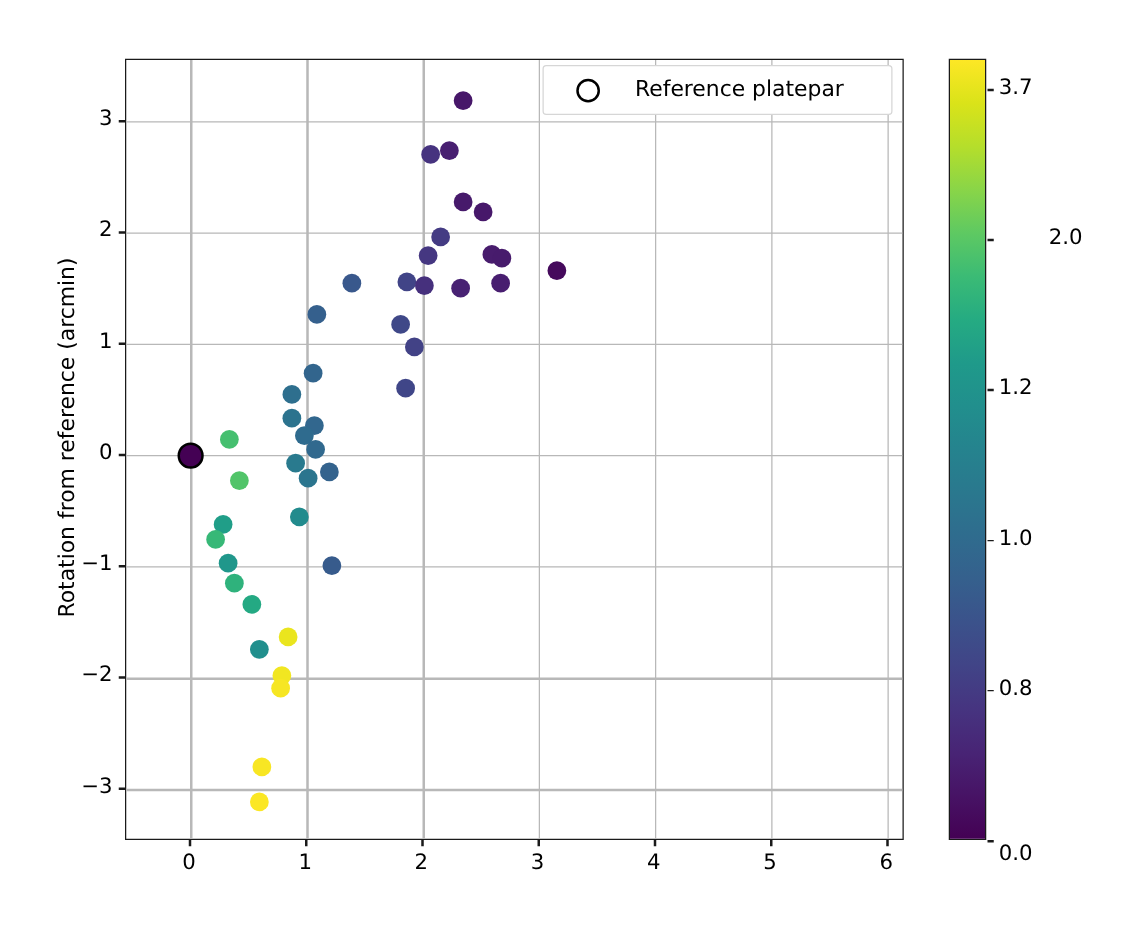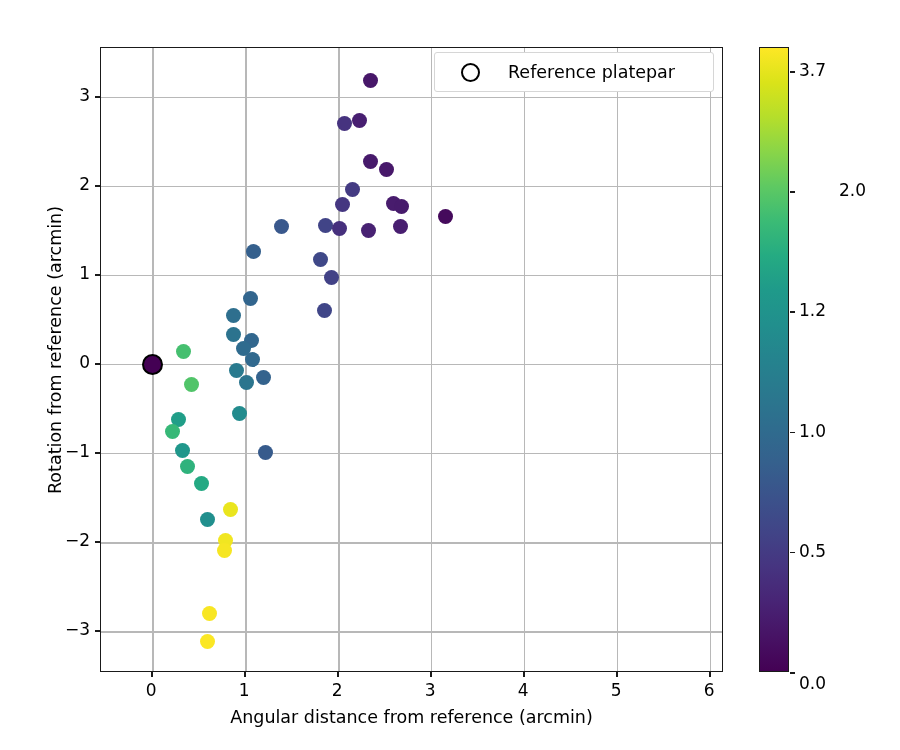--- a/index.html
+++ b/index.html
@@ -195,36 +195,35 @@
       <div class="tick-y" style="top: 363.061px;"></div>
       <div class="ticklabel-y" style="top: 352.061px;">0</div>
       <div class="tick-y" style="top: 274.03px;"></div>
       <div class="ticklabel-y" style="top: 263.03px;">1</div>
       <div class="tick-y" style="top: 184.999px;"></div>
       <div class="ticklabel-y" style="top: 173.999px;">2</div>
       <div class="tick-y" style="top: 95.9672px;"></div>
       <div class="ticklabel-y" style="top: 84.9672px;">3</div>
     </div>
 
-  <div id="xlabel">Angular distance from reference (arcmin)</div>
   <div id="ylabel">Rotation from reference (arcmin)</div>
 
   <div id="legend">
     <div id="legend-marker"></div>
     <div id="legend-label">Reference platepar</div>
   </div>
 
   <div id="cbar">
     <div id="cbar-grad" style="background: linear-gradient(to top, rgb(68, 1, 84), rgb(71, 19, 101), rgb(72, 36, 117), rgb(70, 52, 128), rgb(65, 68, 135), rgb(59, 82, 139), rgb(53, 96, 141), rgb(47, 108, 142), rgb(42, 120, 142), rgb(37, 131, 142), rgb(33, 143, 141), rgb(31, 154, 138), rgb(37, 171, 130), rgb(59, 187, 117), rgb(94, 201, 98), rgb(137, 213, 72), rgb(181, 222, 43), rgb(218, 227, 25), rgb(253, 231, 37));"></div>
   </div>
   <div id="cbar-ticks">
       <div class="cb-tick" style="top: 672px;"></div>
       <div class="cb-label" style="top: 661px; margin-top: 12px;">0.0</div>
       <div class="cb-tick" style="top: 551.808px;"></div>
-      <div class="cb-label" style="top: 540.808px;">0.5</div>
+      <div class="cb-label" style="top: 540.808px;">0.8</div>
       <div class="cb-tick" style="top: 431.615px;"></div>
       <div class="cb-label" style="top: 420.615px;">1.0</div>
       <div class="cb-tick" style="top: 311.423px;"></div>
       <div class="cb-label" style="top: 300.423px;">1.2</div>
       <div class="cb-tick" style="top: 191.231px;"></div>
       <div class="cb-label" style="top: 180.231px; margin-left: 40px;">2.0</div>
       <div class="cb-tick" style="top: 71.0385px;"></div>
       <div class="cb-label" style="top: 60.0385px;">3.7</div>
     </div>
 

